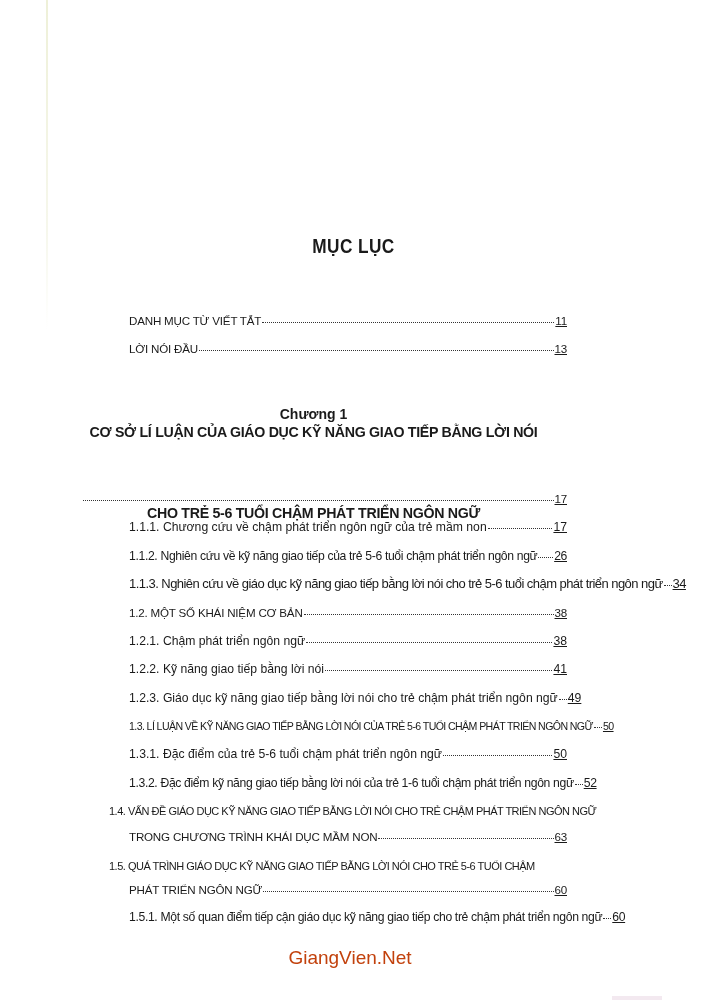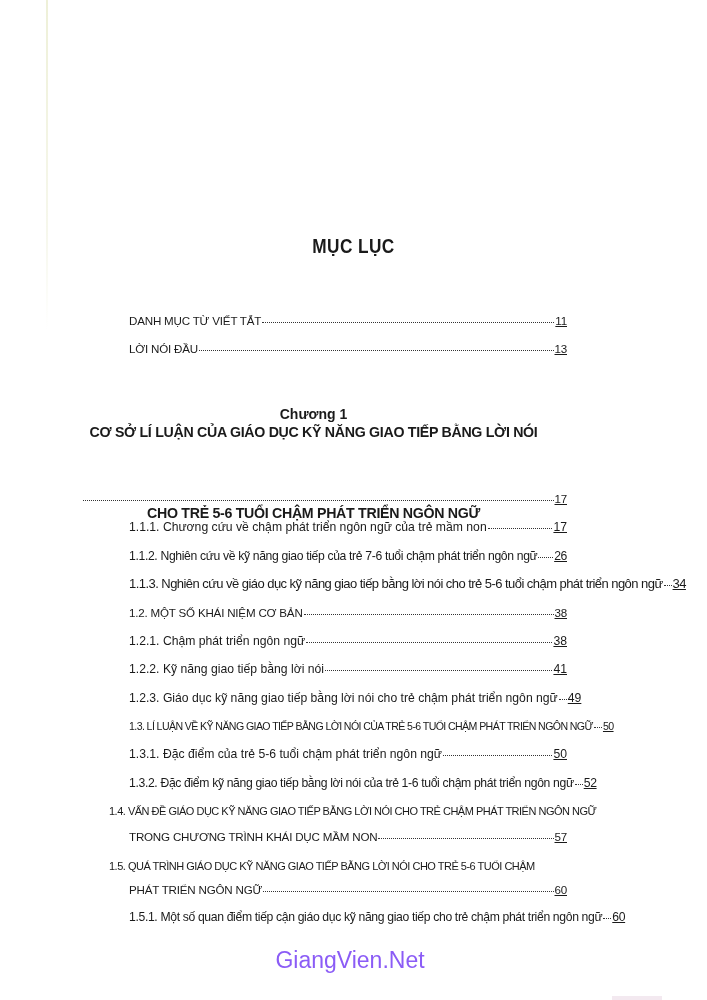--- a/index.html
+++ b/index.html
@@ -21,21 +21,21 @@
   .toc-line .pg { flex:0 0 auto; text-align:right;text-decoration:underline; }
   .caps { font-size:11.6px; letter-spacing:-0.2px; }
   .cond { letter-spacing:-0.35px; }
   .toc-wrap { position:absolute; left:82px; width:485px; font-size:11.6px; line-height:16px;
     white-space:nowrap; letter-spacing:-0.2px;margin-left:27px; }
   .chapter { position:absolute; left:0; width:627px; text-align:center; font-weight:bold; }
   .ch-num { top:406px; font-size:14px; }
   .ch-t1 { top:424px; font-size:14.2px; letter-spacing:-0.3px; }
   .ch-t2 { top:457px; font-size:14.2px; letter-spacing:-0.3px;margin-top:48px; }
   .watermark { position:absolute; top:947px; left:0; width:700px; text-align:center;
-    color:#8b5cf6; font-family:"Liberation Sans", sans-serif; font-size:23px; }
+    color:#c2410c; font-family:"Liberation Sans", sans-serif; font-size:19px; }
   .bottom-smudge { position:absolute; left:612px; top:996px; width:50px; height:4px;
     background:#f3e9f0; }
 </style>
 </head>
 <body>
 
 <div class="spine"></div>
 
 <div class="title">MỤC LỤC</div>
 
@@ -57,21 +57,21 @@
 <div class="toc-line caps" style="top:491px">
   <span class="dots"></span>
   <span class="pg">17</span>
 </div>
 <div class="toc-line" style="top:519px">
   <span class="lbl">1.1.1. Chương cứu về chậm phát triển ngôn ngữ của trẻ mầm non</span>
   <span class="dots"></span>
   <span class="pg">17</span>
 </div>
 <div class="toc-line cond" style="top:548px">
-  <span class="lbl">1.1.2. Nghiên cứu về kỹ năng giao tiếp của trẻ 7-6 tuổi chậm phát triển ngôn ngữ</span>
+  <span class="lbl">1.1.2. Nghiên cứu về kỹ năng giao tiếp của trẻ 5-6 tuổi chậm phát triển ngôn ngữ</span>
   <span class="dots"></span>
   <span class="pg">26</span>
 </div>
 <div class="toc-line" style="top:576px; font-size:13px; letter-spacing:-0.55px">
   <span class="lbl">1.1.3. Nghiên cứu về giáo dục kỹ năng giao tiếp bằng lời nói cho trẻ 5-6 tuổi chậm phát triển ngôn ngữ</span>
   <span class="dots"></span>
   <span class="pg">34</span>
 </div>
 <div class="toc-line caps" style="top:605px">
   <span class="lbl">1.2. MỘT SỐ KHÁI NIỆM CƠ BẢN</span>
@@ -105,21 +105,21 @@
 </div>
 <div class="toc-line cond" style="top:775px">
   <span class="lbl">1.3.2. Đặc điểm kỹ năng giao tiếp bằng lời nói của trẻ 1-6 tuổi chậm phát triển ngôn ngữ</span>
   <span class="dots"></span>
   <span class="pg">52</span>
 </div>
 <div class="toc-wrap" style="top:803px; font-size:11px; letter-spacing:-0.5px">1.4. VẤN ĐỀ GIÁO DỤC KỸ NĂNG GIAO TIẾP BẰNG LỜI NÓI CHO TRẺ CHẬM PHÁT TRIỂN NGÔN NGỮ</div>
 <div class="toc-line caps" style="top:829px">
   <span class="lbl">TRONG CHƯƠNG TRÌNH KHÁI DỤC MẦM NON</span>
   <span class="dots"></span>
-  <span class="pg">57</span>
+  <span class="pg">63</span>
 </div>
 <div class="toc-wrap" style="top:858px; font-size:11px; letter-spacing:-0.5px">1.5. QUÁ TRÌNH GIÁO DỤC KỸ NĂNG GIAO TIẾP BẰNG LỜI NÓI CHO TRẺ 5-6 TUỔI CHẬM</div>
 <div class="toc-line caps" style="top:882px">
   <span class="lbl">PHÁT TRIỂN NGÔN NGỮ</span>
   <span class="dots"></span>
   <span class="pg">60</span>
 </div>
 <div class="toc-line cond" style="top:909px">
   <span class="lbl">1.5.1. Một số quan điểm tiếp cận giáo dục kỹ năng giao tiếp cho trẻ chậm phát triển ngôn ngữ</span>
   <span class="dots"></span>

